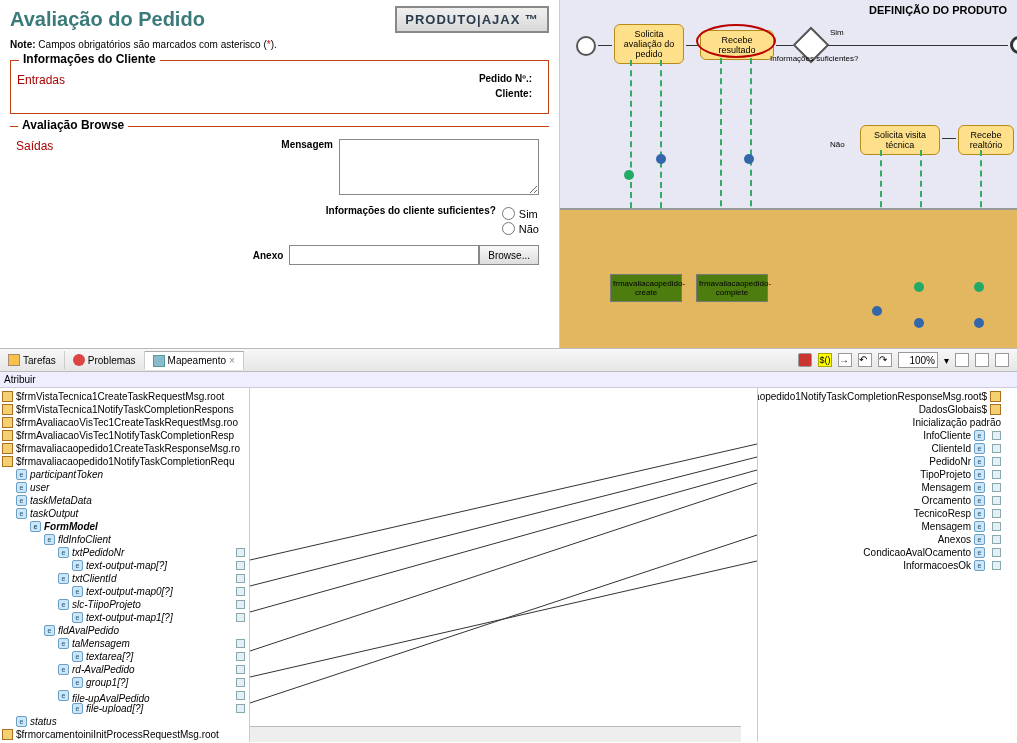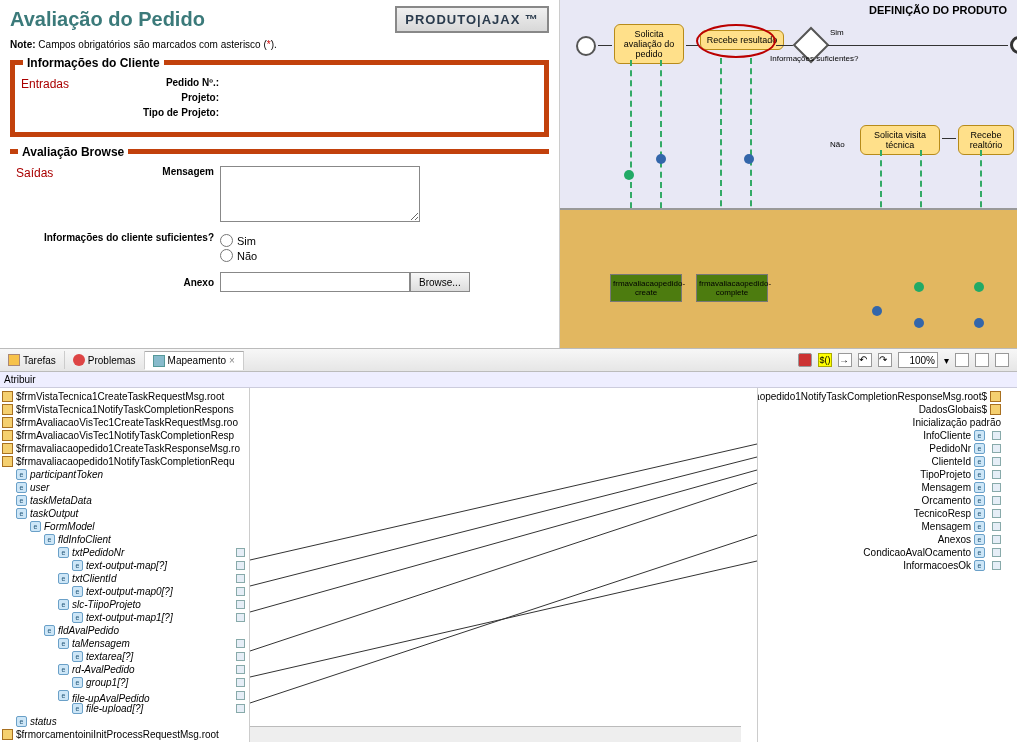--- a/index.html
+++ b/index.html
@@ -8,25 +8,25 @@
 .top-region { display: flex; height: 348px; }
 .form-pane { width: 560px; border-right: 1px solid #ccc; padding: 6px 10px; position: relative; }
 .diagram-pane { flex: 1; background: #fff; position: relative; }
 
 .form-header { display: flex; justify-content: space-between; align-items: center; }
 .form-title { color: #3b7a7a; font-size: 20px; font-weight: bold; }
 .intalio-badge { border: 2px solid #888; background: linear-gradient(#f0f0f0,#d8d8d8); padding: 4px 8px; font-weight: bold; letter-spacing: 1px; font-size: 13px; color: #2a3b4d; }
 .note { font-size: 10px; margin: 6px 0 10px; }
 .asterisk { color: #c00; }
 
-.fieldset { border: 5px solid #c2410c; margin-bottom: 12px; padding: 8px 10px 10px; position: relative; }
+.fieldset { border: 1px solid #c2410c; margin-bottom: 12px; padding: 8px 10px 10px; position: relative; }
 .fieldset-legend { position: absolute; top: -9px; left: 8px; background: #fff; padding: 0 4px; font-weight: bold; font-size: 12px; }
 .field-side-label { color: #a00; font-size: 12px; position: absolute; left: 6px; top: 12px; }
 
-.field-row { display: flex; align-items: center; margin: 4px 0; }
+.field-row { display: flex; align-items: center; margin: 4px 0; justify-content: flex-end; }
 .field-label { width: 200px; text-align: right; font-weight: bold; font-size: 10px; padding-right: 6px; }
 .textarea { width: 200px; height: 56px; border: 1px solid #888; }
 .radio-row { display: flex; align-items: center; gap: 4px; margin: 2px 0; }
 .file-row { display: flex; }
 .file-text { width: 190px; height: 20px; border: 1px solid #888; }
 .browse-btn { height: 20px; padding: 0 8px; border: 1px solid #888; background: linear-gradient(#f8f8f8,#ddd); font-size: 10px; }
 
 
 .diag-upper { height: 210px; background: #e8e8f5; position: relative; border-bottom: 2px solid #999; overflow: hidden; }
 .diag-lower { height: 138px; background: #e2b760; position: relative; overflow: hidden; }
@@ -59,21 +59,21 @@
 
 .attr-bar { height: 16px; background: #eef; border-bottom: 1px solid #ccd; font-size: 10px; padding-left: 4px; line-height: 16px; }
 
 
 .mapping-area { height: 354px; display: flex; background: #fff; position: relative; }
 .tree-left { width: 250px; border-right: 1px solid #ccc; overflow: hidden; font-size: 10px; padding: 2px 0 30px 2px; }
 .tree-right { width: 260px; border-left: 1px solid #ccc; overflow: hidden; font-size: 10px; padding: 2px 16px 2px 0; text-align: right; }
 .map-middle { flex: 1; position: relative; }
 .tree-row { display: flex; align-items: center; gap: 3px; height: 13px; white-space: nowrap; }
 .tree-right .tree-row { justify-content: flex-end; }
-.ind-0 { padding-left: 0; } .ind-1 { padding-left: 14px; } .ind-2 { padding-left: 28px; }
+.ind-0 { padding-left: 0; } .ind-1 { padding-left: 14px; } .ind-2 { padding-left: 28px; font-weight: bold; }
 .ind-3 { padding-left: 42px; } .ind-4 { padding-left: 56px; } .ind-5 { padding-left: 70px; }
 .t-ico { width: 11px; height: 11px; display: inline-block; flex-shrink: 0; }
 .t-msg { background: #f5d070; border: 1px solid #a87020; }
 .t-e { background: #cde6f7; border: 1px solid #6aa0c8; border-radius: 2px; font-size: 7px; line-height: 9px; text-align: center; color: #257; }
 .t-e::before { content: "e"; }
 .port { width: 9px; height: 9px; background: #e6eef7; border: 1px solid #8aa; }
 .tree-right .port { margin-left: 4px; }
 .tree-left .port { margin-right: 4px; margin-left: auto; }
 
 .map-svg { position: absolute; inset: 0; width: 100%; height: 100%; }
@@ -93,24 +93,21 @@
       <b>Note: </b><span>Campos obrigatórios são marcados com asterisco (</span><span class="asterisk">*</span><span>).</span>
     </div>
 
     <div class="fieldset">
       <div class="fieldset-legend">Informações do Cliente</div>
       <div class="field-side-label">Entradas</div>
       <div class="field-row">
           <div class="field-label">Pedido Nº.:</div>
         </div>
       <div class="field-row">
-          <div class="field-label">Projeto:</div>
-        </div>
-      <div class="field-row">
-          <div class="field-label">Tipo de Projeto:</div>
+          <div class="field-label">Cliente:</div>
         </div>
     </div>
 
     <div class="fieldset" style="border-left:none;border-right:none;border-bottom:none;">
       <div class="fieldset-legend">Avaliação Browse</div>
       <div class="field-side-label">Saídas</div>
       <div class="field-row" style="align-items:flex-start;">
         <div class="field-label">Mensagem</div>
         <textarea class="textarea" style=""></textarea>
       </div>
@@ -137,21 +134,21 @@
     </div>
   </div>
 
   <div class="diagram-pane">
     <div class="diag-upper">
       <div class="diag-title">DEFINIÇÃO DO PRODUTO</div>
       <div class="bpmn-start" style="top:36px;left:16px;"></div>
       <div class="arrow-h" style="top:45px;left:38px;width:14px;"></div>
       <div class="bpmn-box" style="top:24px;left:54px;width:70px;">Solicita avaliação do pedido</div>
       <div class="arrow-h" style="top:45px;left:126px;width:12px;"></div>
-      <div class="bpmn-box" style="top:30px;left:140px;width:84px;">Recebe resultado</div>
+      <div class="bpmn-box" style="top:30px;left:140px;width:74px;">Recebe resultado</div>
       <div class="red-circle" style="top:24px;left:136px;"></div>
       <div class="arrow-h" style="top:45px;left:216px;width:20px;"></div>
       <div class="bpmn-gateway" style="top:32px;left:238px;"></div>
       <div class="bpmn-label" style="top:28px;left:270px;">Sim</div>
       <div class="bpmn-label" style="top:54px;left:210px;">Informações suficientes?</div>
       <div class="arrow-h" style="top:45px;left:268px;width:180px;"></div>
       <div class="bpmn-end" style="top:36px;left:450px;"></div>
       <div class="bpmn-label" style="top:140px;left:270px;">Não</div>
       <div class="bpmn-box" style="top:125px;left:300px;width:80px;">Solicita visita técnica</div>
       <div class="arrow-h" style="top:138px;left:382px;width:14px;"></div>
@@ -356,30 +353,30 @@
       </div>
       <div class="tree-row">
         <span>Inicialização padrão</span>
       </div>
       <div class="tree-row">
         <span>InfoCliente</span>
         <span class="t-ico t-e"></span>
         <span class="port"></span>
       </div>
       <div class="tree-row">
+        <span>ClienteId</span>
+        <span class="t-ico t-e"></span>
+        <span class="port"></span>
+      </div>
+      <div class="tree-row">
         <span>PedidoNr</span>
         <span class="t-ico t-e"></span>
         <span class="port"></span>
       </div>
       <div class="tree-row">
-        <span>ClienteId</span>
-        <span class="t-ico t-e"></span>
-        <span class="port"></span>
-      </div>
-      <div class="tree-row">
         <span>TipoProjeto</span>
         <span class="t-ico t-e"></span>
         <span class="port"></span>
       </div>
       <div class="tree-row">
         <span>Mensagem</span>
         <span class="t-ico t-e"></span>
         <span class="port"></span>
       </div>
       <div class="tree-row">

